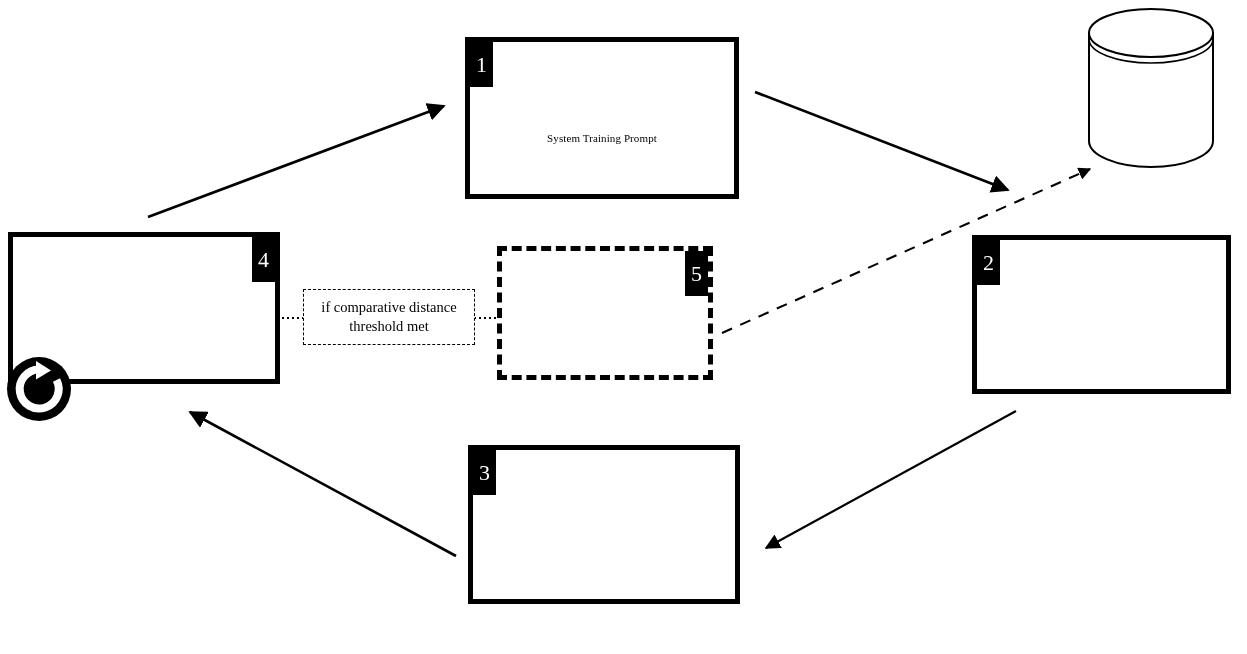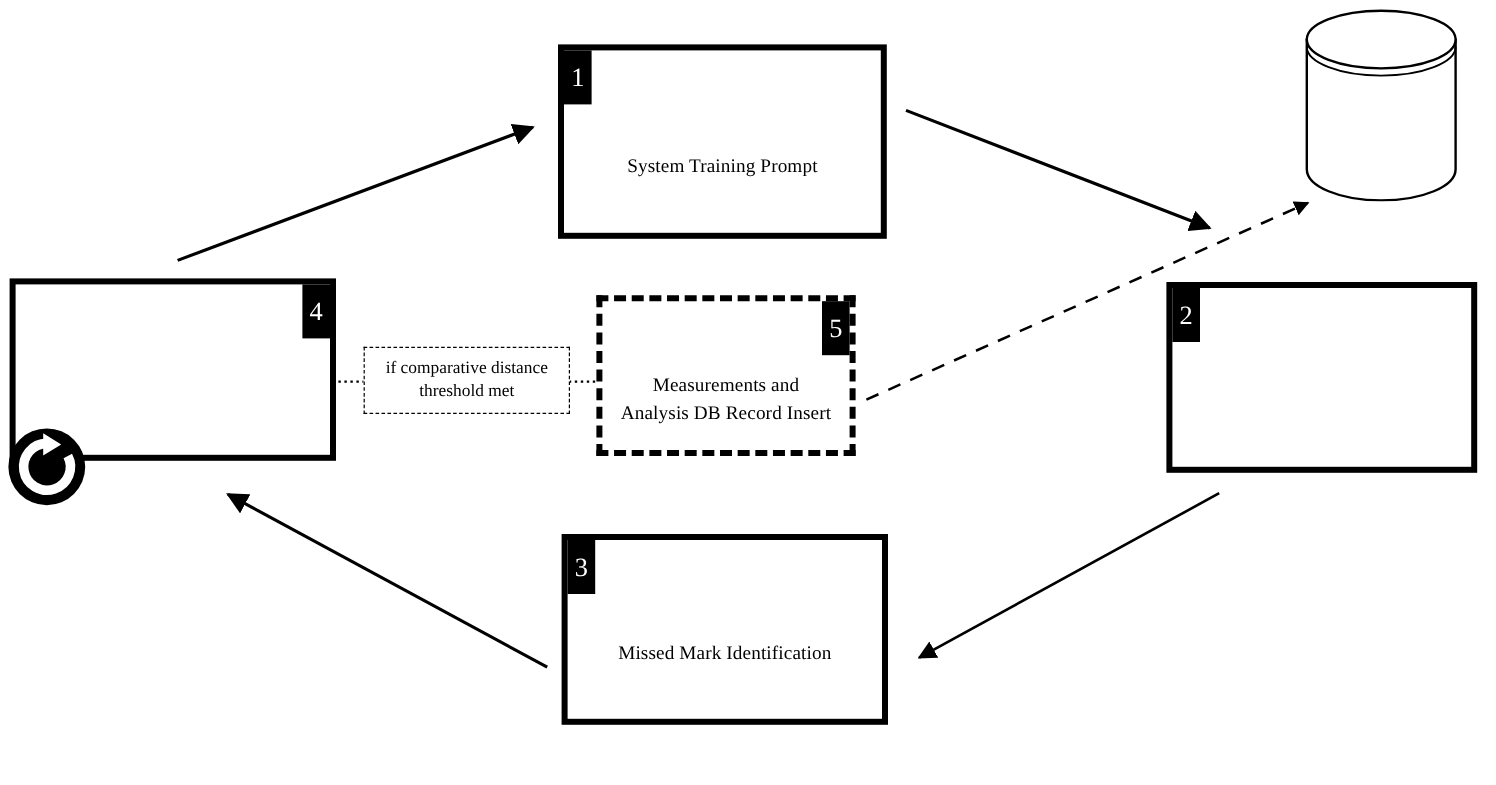--- a/index.html
+++ b/index.html
@@ -40,21 +40,21 @@
   }
   .node.solid {
     border: 5px solid #000000;
   }
   .node.dashed {
     border: 5px dashed #000000;
   }
   .node-label {
     display: block;
     padding: 0 14px;
-    font-size: 16px;
+    font-size: 11px;
     line-height: 1.42;
     letter-spacing: 0.1px;
     color: #000000;
     margin-top: 42px;
   }
 
   
   .badge {
     position: absolute;
     background: #000000;
@@ -141,30 +141,28 @@
     <span class="badge tl">1</span>
     <span class="node-label">System Training Prompt</span>
   </div>
 
   <div class="node solid" style="left:972px; top:235px; width:259px; height:159px;">
     <span class="badge tl">2</span>
   </div>
 
   <div class="node solid" style="left:468px; top:445px; width:272px; height:159px;">
     <span class="badge tl">3</span>
-    <span class="node-label">Missed Mark Identification</span>
   </div>
 
   <div class="node solid" style="left:8px; top:232px; width:272px; height:152px;">
     <span class="badge tr">4</span>
   </div>
 
   <div class="node dashed" style="left:497px; top:246px; width:216px; height:134px;">
     <span class="badge tr">5</span>
-    <span class="node-label">Measurements and Analysis DB Record Insert</span>
   </div>
 
   <div class="guard" style="left:303px; top:289px; width:172px; height:56px;justify-content:center;">
     <span class="guard-label">if comparative distance threshold met</span>
   </div>
 
   <div class="cylinder" style="left:1086px; top:6px; width:130px; height:162px;">
     <svg width="130" height="162" viewBox="0 0 130 162" xmlns="http://www.w3.org/2000/svg">
       <path d="M 3 27 L 3 135 A 62 26 0 0 0 127 135 L 127 27 Z" fill="#ffffff" stroke="#000000" stroke-width="2"></path>
       <ellipse cx="65" cy="27" rx="62" ry="24" fill="#ffffff" stroke="#000000" stroke-width="2"></ellipse>

